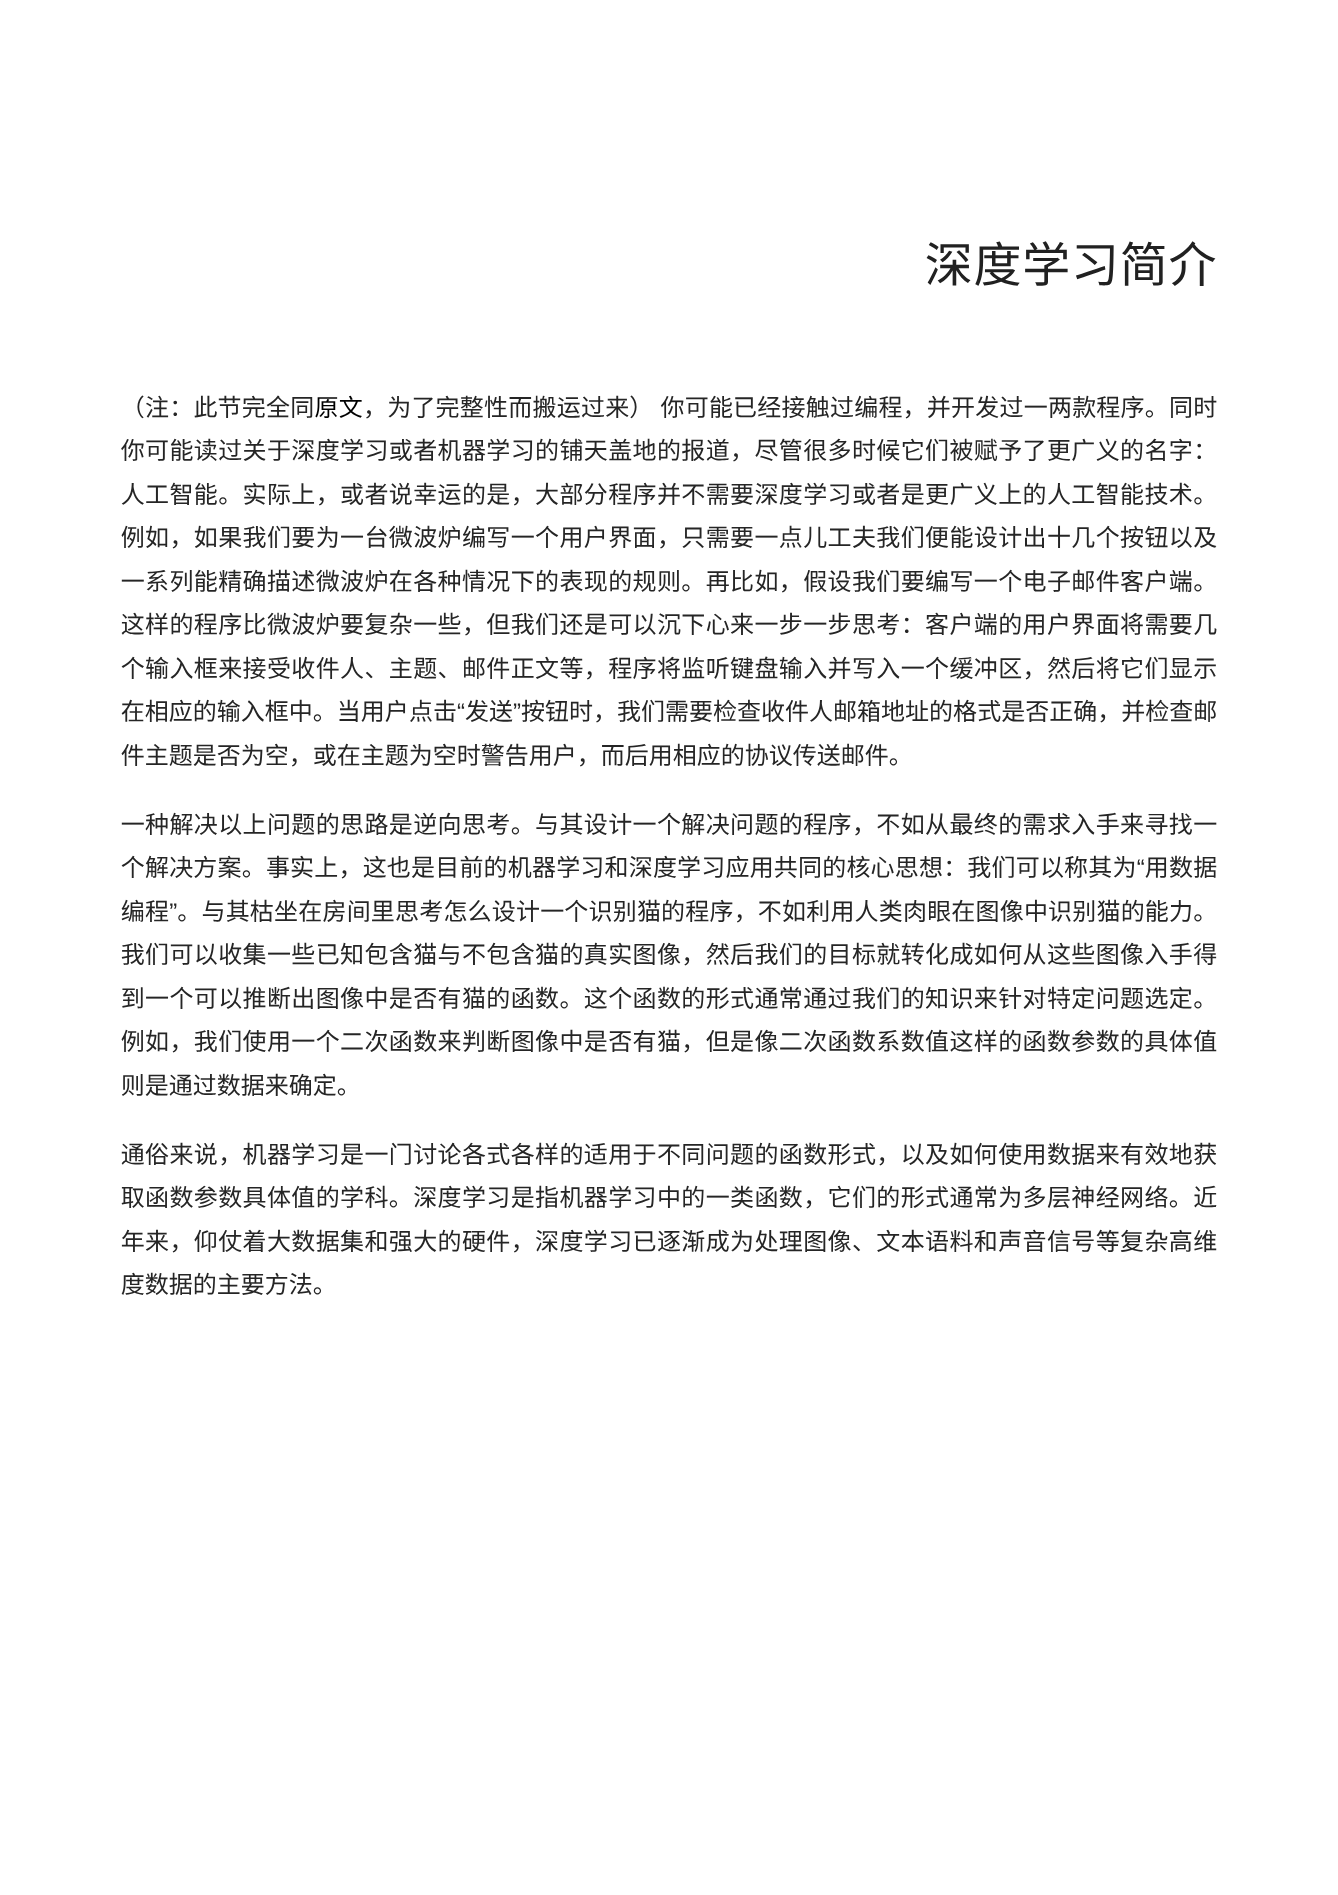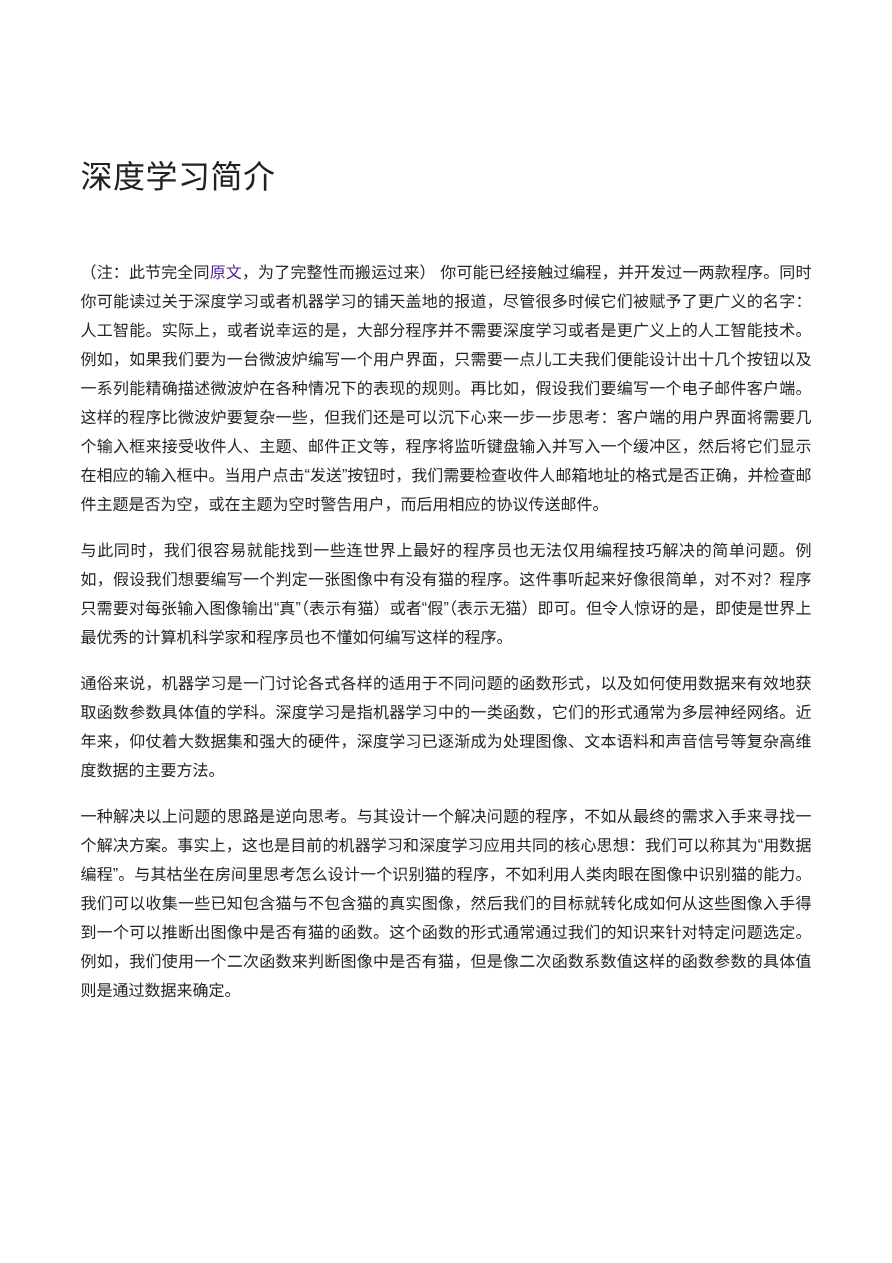--- a/index.html
+++ b/index.html
@@ -18,50 +18,49 @@
     width: 731px;
     margin: 0 auto;
     padding-top: 158px;
   }
   h1.doc-title {
     margin: 0 0 62px 0;
     padding: 0;
     font-size: 32px;
     line-height: 1.2;
     font-weight: 400;
-    text-align: left;
+    text-align: right;
     color: #212121;
     letter-spacing: 0.5px;
   }
   p.doc-paragraph {
     margin: 0 0 17px 0;
     padding: 0;
     font-size: 16px;
     line-height: 29px;
     color: #252525;
     text-align: justify;
     text-justify: inter-ideograph;
     word-break: break-all;
   }
   a.inline-link {
-    color: #4c1d95;
+    color: #000000;
     text-decoration: none;
     cursor: pointer;
   }
 </style>
 </head>
 <body>
 
 <div class="page">
 
   <h1 class="doc-title">深度学习简介</h1>
 
   <p class="doc-paragraph"><span>（注：此节完全同</span><a class="inline-link">原文</a><span>，为了完整性而搬运过来） 你可能已经接触过编程，并开发过一两款程序。同时你可能读过关于深度学习或者机器学习的铺天盖地的报道，尽管很多时候它们被赋予了更广义的名字：人工智能。实际上，或者说幸运的是，大部分程序并不需要深度学习或者是更广义上的人工智能技术。例如，如果我们要为一台微波炉编写一个用户界面，只需要一点儿工夫我们便能设计出十几个按钮以及一系列能精确描述微波炉在各种情况下的表现的规则。再比如，假设我们要编写一个电子邮件客户端。这样的程序比微波炉要复杂一些，但我们还是可以沉下心来一步一步思考：客户端的用户界面将需要几个输入框来接受收件人、主题、邮件正文等，程序将监听键盘输入并写入一个缓冲区，然后将它们显示在相应的输入框中。当用户点击“发送”按钮时，我们需要检查收件人邮箱地址的格式是否正确，并检查邮件主题是否为空，或在主题为空时警告用户，而后用相应的协议传送邮件。</span></p>
 
 
-  <p class="doc-paragraph">与此同时，我们很容易就能找到一些连世界上最好的程序员也无法仅用编程技巧解决的简单问题。例如，假设我们想要编写一个判定一张图像中有没有猫的程序。这件事听起来好像很简单，对不对？程序只需要对每张输入图像输出“真”（表示有猫）或者“假”（表示无猫）即可。但令人惊讶的是，即使是世界上最优秀的计算机科学家和程序员也不懂如何编写这样的程序。</p>
 
 
+  <p class="doc-paragraph">一种解决以上问题的思路是逆向思考。与其设计一个解决问题的程序，不如从最终的需求入手来寻找一个解决方案。事实上，这也是目前的机器学习和深度学习应用共同的核心思想：我们可以称其为“用数据编程”。与其枯坐在房间里思考怎么设计一个识别猫的程序，不如利用人类肉眼在图像中识别猫的能力。我们可以收集一些已知包含猫与不包含猫的真实图像，然后我们的目标就转化成如何从这些图像入手得到一个可以推断出图像中是否有猫的函数。这个函数的形式通常通过我们的知识来针对特定问题选定。例如，我们使用一个二次函数来判断图像中是否有猫，但是像二次函数系数值这样的函数参数的具体值则是通过数据来确定。</p>
+
   <p class="doc-paragraph">通俗来说，机器学习是一门讨论各式各样的适用于不同问题的函数形式，以及如何使用数据来有效地获取函数参数具体值的学科。深度学习是指机器学习中的一类函数，它们的形式通常为多层神经网络。近年来，仰仗着大数据集和强大的硬件，深度学习已逐渐成为处理图像、文本语料和声音信号等复杂高维度数据的主要方法。</p>
-
-  <p class="doc-paragraph">一种解决以上问题的思路是逆向思考。与其设计一个解决问题的程序，不如从最终的需求入手来寻找一个解决方案。事实上，这也是目前的机器学习和深度学习应用共同的核心思想：我们可以称其为“用数据编程”。与其枯坐在房间里思考怎么设计一个识别猫的程序，不如利用人类肉眼在图像中识别猫的能力。我们可以收集一些已知包含猫与不包含猫的真实图像，然后我们的目标就转化成如何从这些图像入手得到一个可以推断出图像中是否有猫的函数。这个函数的形式通常通过我们的知识来针对特定问题选定。例如，我们使用一个二次函数来判断图像中是否有猫，但是像二次函数系数值这样的函数参数的具体值则是通过数据来确定。</p>
 
 </div>
 
 </body></html>

